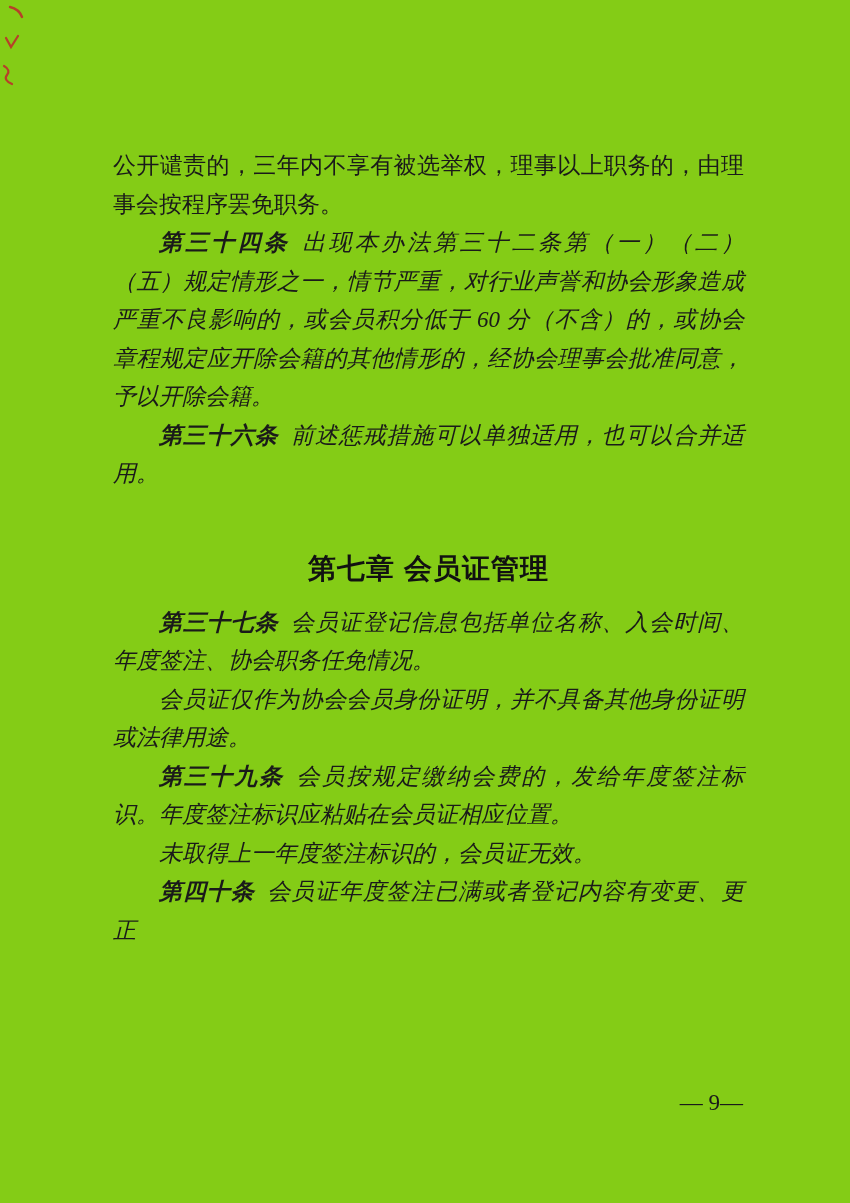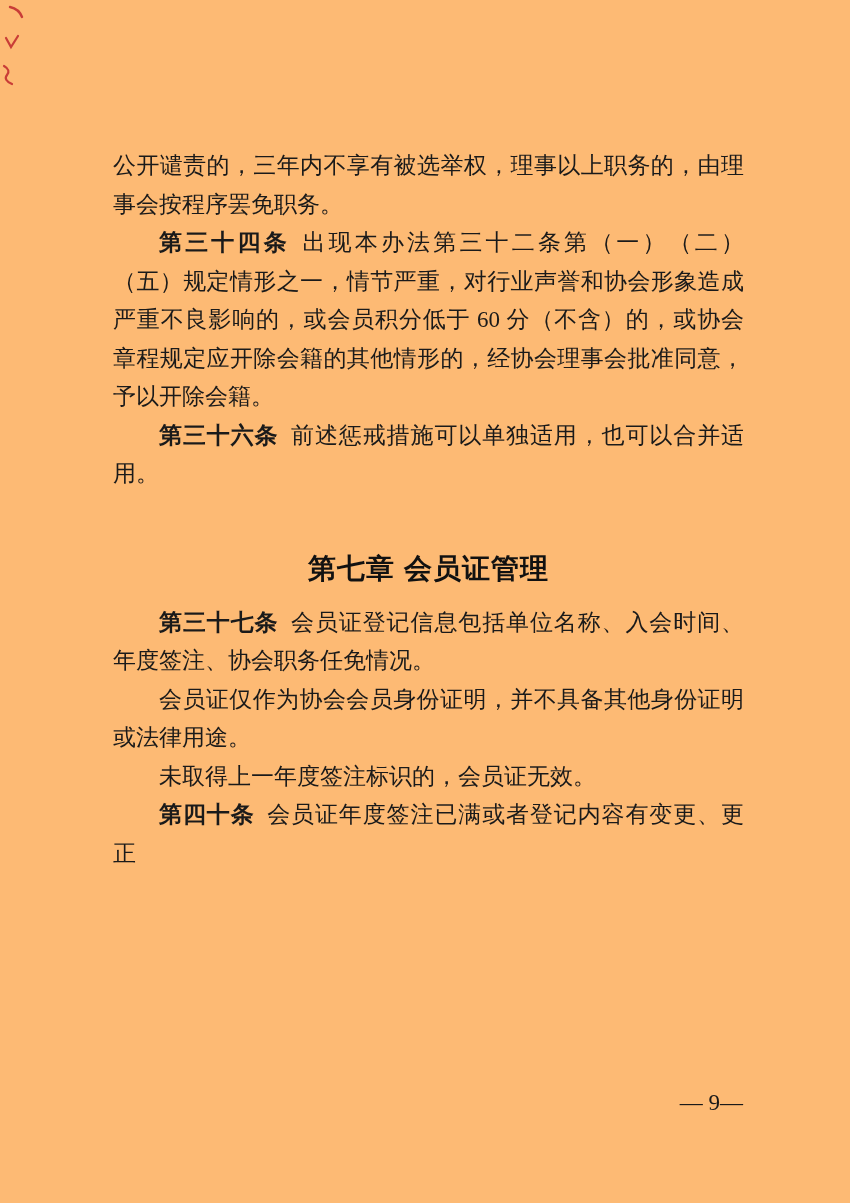--- a/index.html
+++ b/index.html
@@ -6,36 +6,36 @@
   body {
     width: 850px; height: 1203px;
     background: #ffffff;
     position: relative;
     overflow: hidden;
     font-family: "Liberation Serif", serif;
     color: #1a1a1a;
   }
   .page {
     position: absolute; inset: 0;
-    background: #fdba74;
+    background: #84cc16;
   }
   .content {
     position: absolute;
     left: 113px; top: 147px;
     width: 631px;
   }
   p.para {
     margin: 0;
     font-size: 23px;
     line-height: 38.5px;
     text-align: justify;
     text-justify: inter-ideograph;
     word-break: break-all;
   }
-  p.para.indent { text-indent: 2em; }
+  p.para.indent { text-indent: 2em; font-style: italic; }
   b.art {
     font-weight: bold;
     margin-right: 0.55em;
   }
   h2.chapter {
     font-family: "Liberation Sans", sans-serif;
     font-weight: bold;
     font-size: 28px;
     line-height: 44px;
     text-align: center;
@@ -68,19 +68,20 @@
     <path d="M4 66 q7 4 3 9 q-4 5 5 9" fill="none" stroke="#c0272d" stroke-width="2.2" stroke-linecap="round" opacity="0.85"></path>
   </svg>
 
   <div class="content">
       <p class="para"><span>公开谴责的，三年内不享有被选举权，理事以上职务的，由理事会按程序罢免职务。</span></p>
       <p class="para indent"><b class="art">第三十四条</b><span>出现本办法第三十二条第（一）（二）（五）规定情形之一，情节严重，对行业声誉和协会形象造成严重不良影响的，或会员积分低于 60 分（不含）的，或协会章程规定应开除会籍的其他情形的，经协会理事会批准同意，予以开除会籍。</span></p>
       <p class="para indent"><b class="art">第三十六条</b><span>前述惩戒措施可以单独适用，也可以合并适用。</span></p>
       <h2 class="chapter">第七章 会员证管理</h2>
       <p class="para indent"><b class="art">第三十七条</b><span>会员证登记信息包括单位名称、入会时间、年度签注、协会职务任免情况。</span></p>
       <p class="para indent"><span>会员证仅作为协会会员身份证明，并不具备其他身份证明或法律用途。</span></p>
+      <p class="para indent"><b class="art">第三十九条</b><span>会员按规定缴纳会费的，发给年度签注标识。年度签注标识应粘贴在会员证相应位置。</span></p>
       <p class="para indent"><span>未取得上一年度签注标识的，会员证无效。</span></p>
       <p class="para indent"><b class="art">第四十条</b><span>会员证年度签注已满或者登记内容有变更、更正</span></p>
     </div>
 
   <div class="footer">— 9—</div>
 
 </div>
 
 </body></html>

